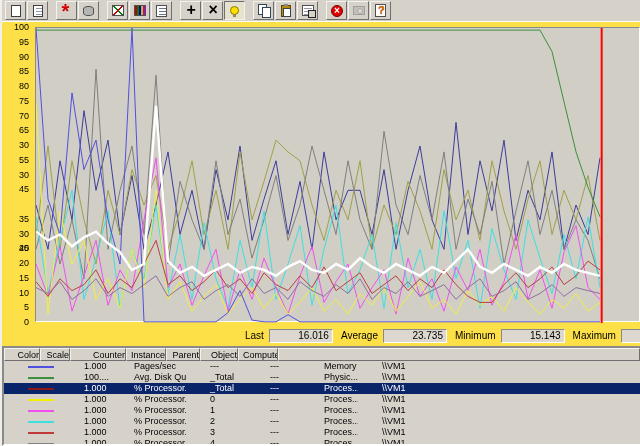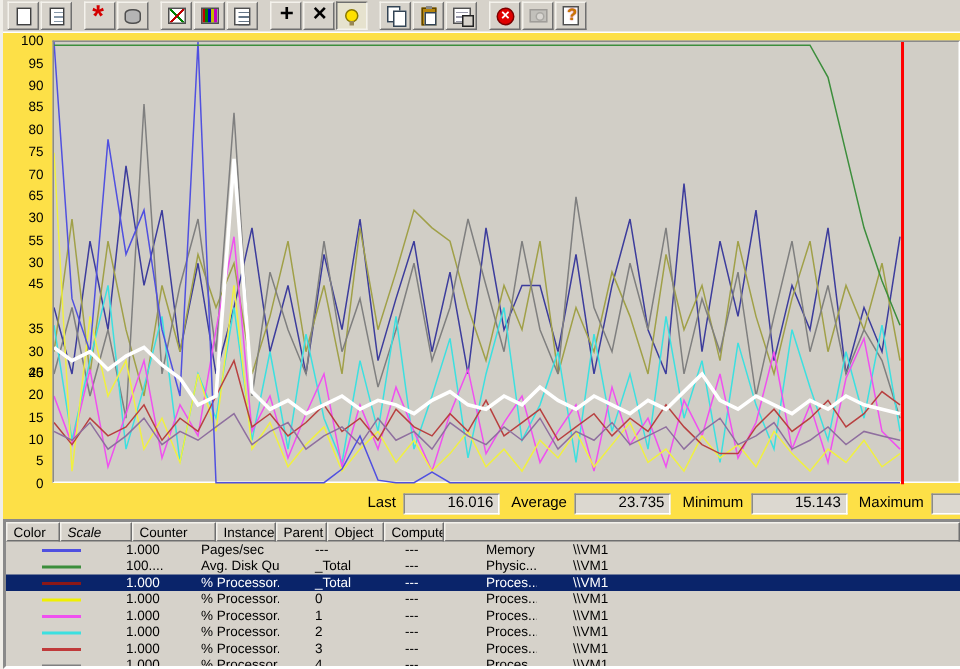--- a/index.html
+++ b/index.html
@@ -87,21 +87,21 @@
   
   .legend{
     position:absolute;left:0;top:346px;width:640px;height:100px;
     background:#D6D2CA;overflow:hidden;
     border:2px solid;border-color:#8A8A8A #FFFFFF #FFFFFF #8A8A8A;
   }
   .legend-header{display:flex;height:13px;}
   .hcell{
     flex:none;height:13px;padding-left:4px;font-size:9px;line-height:12px;
     background:#D6D2CA;border:1px solid;border-color:#F4F2EC #6F6F6F #6F6F6F #F4F2EC;
-    overflow:hidden;white-space:nowrap;
+    overflow:hidden;white-space:nowrap;text-align:right;
   }
   .hcell.fill{flex:1;}
   .lrow{display:flex;height:11px;align-items:center;}
   .lrow.selected{background:#0A246A;color:#FFFFFF;}
   .lcell{flex:none;height:11px;font-size:9px;line-height:11px;padding-left:4px;
     overflow:hidden;white-space:nowrap;margin-left:20px;}
   .swatch{display:block;width:26px;height:2px;margin:4.5px 0 0 4px;}
 </style>
 </head>
 <body>
@@ -207,21 +207,21 @@
       <div class="stat-box">23.735</div>
       <span class="stat-label">Minimum</span>
       <div class="stat-box">15.143</div>
       <span class="stat-label">Maximum</span>
       <div class="stat-box">73.640</div>
     </div>
 
   <div class="legend">
     <div class="legend-header" id="legend-header">
         <div class="hcell" style="width: 36px;">Color</div>
-        <div class="hcell" style="width: 48px; font-style: italic;">Scale</div>
+        <div class="hcell" style="width: 30px;">Scale</div>
         <div class="hcell" style="width: 56px;">Counter</div>
         <div class="hcell" style="width: 40px;">Instance</div>
         <div class="hcell" style="width: 34px;">Parent</div>
         <div class="hcell" style="width: 38px;">Object</div>
         <div class="hcell" style="width: 40px;">Computer</div>
         <div class="hcell fill"></div>
       </div>
     <div id="legend-rows">
         <div class="lrow">
           <div class="lcell" style="width: 36px; padding-left: 0px;">

